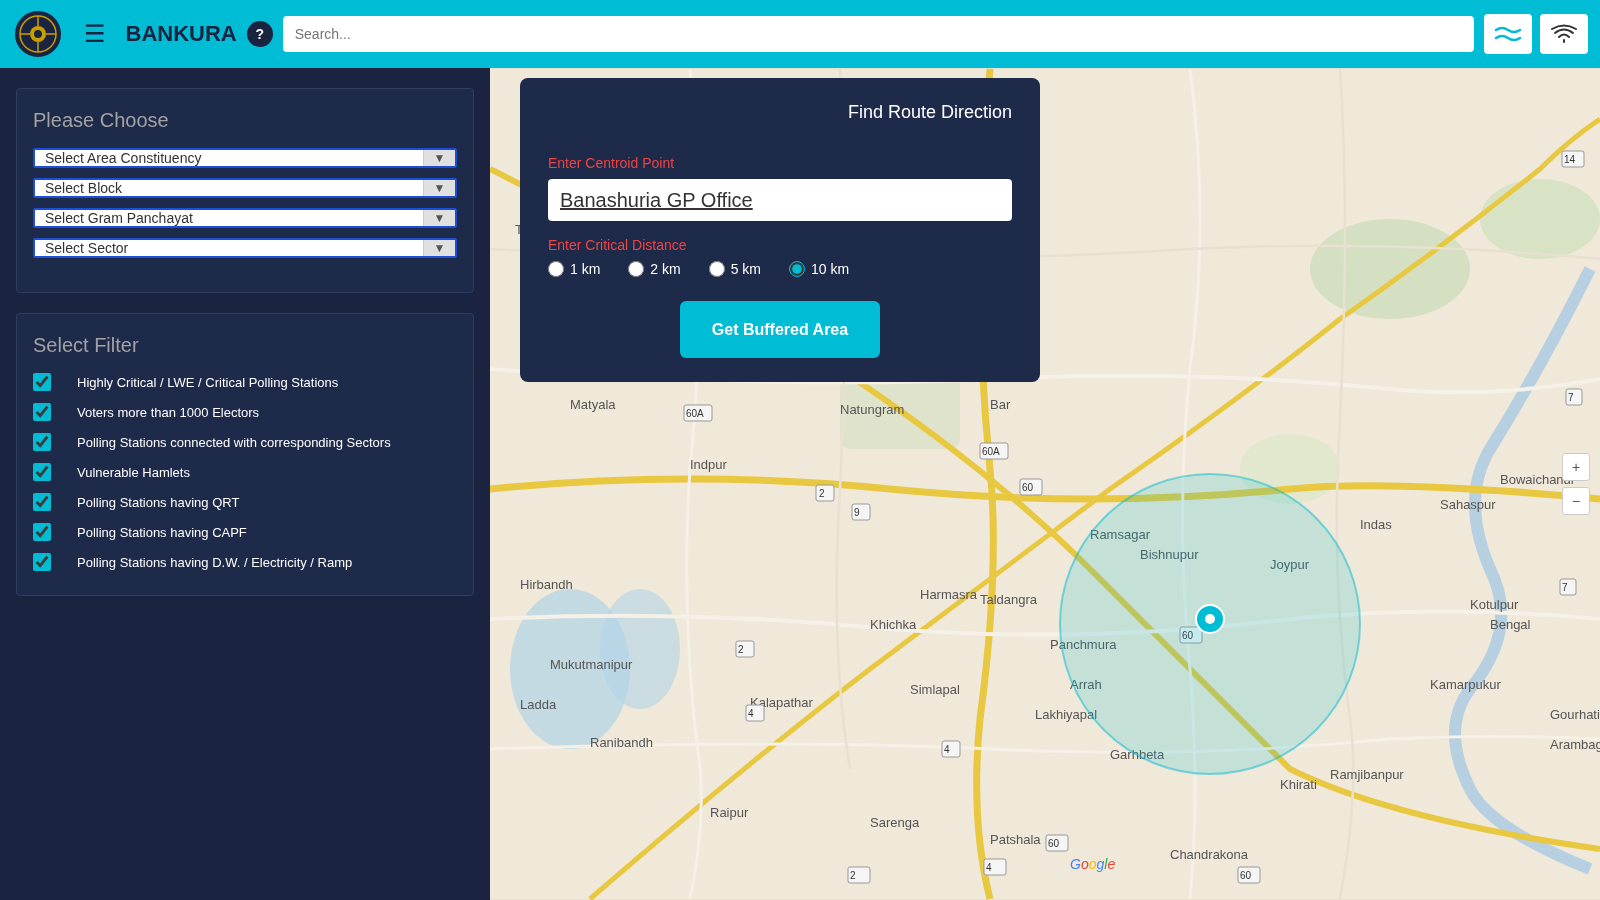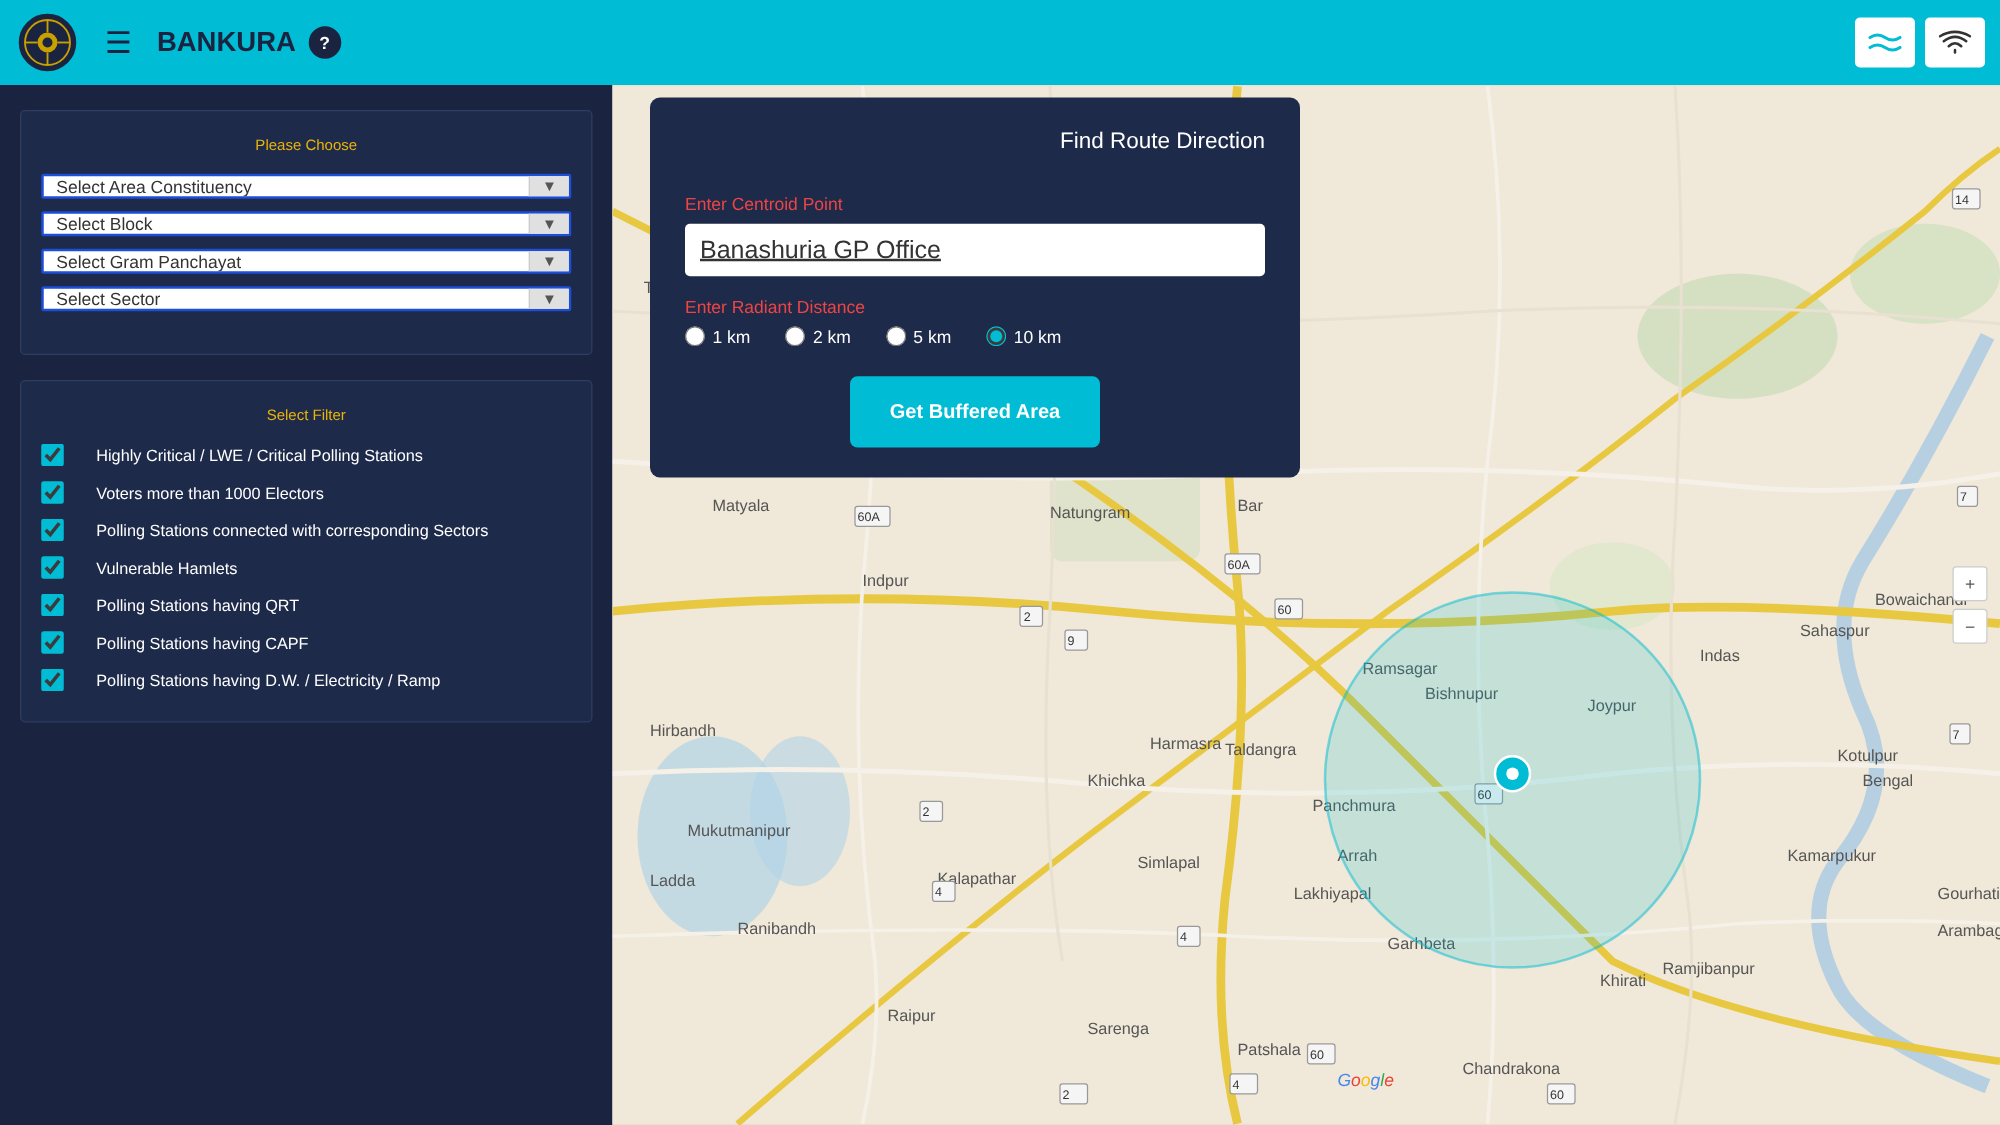--- a/index.html
+++ b/index.html
@@ -108,23 +108,23 @@
     }
 
     .please-choose-section {
       background: #1e2a4a;
       border: 1px solid #2e3d60;
       border-radius: 4px;
       padding: 20px 16px 24px;
       margin-bottom: 20px;
     }
     .section-title {
-      color: #eab308;
-      text-align: center;
-      font-size: 12px;
+      color: #a3a3a3;
+      text-align: left;
+      font-size: 20px;
       font-weight: 500;
       margin-bottom: 16px;
     }
     .dropdown-row {
       display: flex;
       align-items: center;
       background: white;
       border: 2px solid #1d4ed8;
       border-radius: 2px;
       margin-bottom: 10px;
@@ -306,20 +306,21 @@
       <line x1="34" y1="26" x2="44" y2="26" stroke="#c8a000" stroke-width="1.5"></line>
     </svg>
   </div>
 
 
   <div class="header-hamburger">☰</div>
 
   <div class="header-right-section">
     <span class="bankura-label">BANKURA</span>
     <div class="help-icon">?</div>
+    <input class="search-box" type="text" placeholder="Search..." style="">
     <div class="header-icons">
       <button class="header-icon-btn">
         <svg width="28" height="20" viewBox="0 0 28 20">
           <path d="M2 6 Q8 2 14 6 Q20 10 26 6" stroke="#00bcd4" stroke-width="2.5" fill="none" stroke-linecap="round"></path>
           <path d="M2 14 Q8 10 14 14 Q20 18 26 14" stroke="#00bcd4" stroke-width="2.5" fill="none" stroke-linecap="round"></path>
         </svg>
       </button>
       <button class="header-icon-btn">
         <svg width="26" height="20" viewBox="0 0 26 20">
           <path d="M13 18 L13 16" stroke="#333" stroke-width="2" stroke-linecap="round"></path>
@@ -522,21 +523,21 @@
         <tspan fill="#4285F4">G</tspan><tspan fill="#EA4335">o</tspan><tspan fill="#FBBC05">o</tspan><tspan fill="#4285F4">g</tspan><tspan fill="#34A853">l</tspan><tspan fill="#EA4335">e</tspan>
       </text>
     </svg>
 
     <div class="route-panel">
       <div class="route-panel-title">Find Route Direction</div>
 
       <div class="route-label">Enter Centroid Point</div>
       <input class="route-input" type="text" value="Banashuria GP Office" style="">
 
-      <div class="route-label">Enter Radiant Distance</div>
+      <div class="route-label">Enter Critical Distance</div>
       <div class="radiant-options">
         <label class="radio-option">
           <input type="radio" name="radiant" value="1" style="">
           <span>1 km</span>
         </label>
         <label class="radio-option">
           <input type="radio" name="radiant" value="2" style="">
           <span>2 km</span>
         </label>
         <label class="radio-option">

